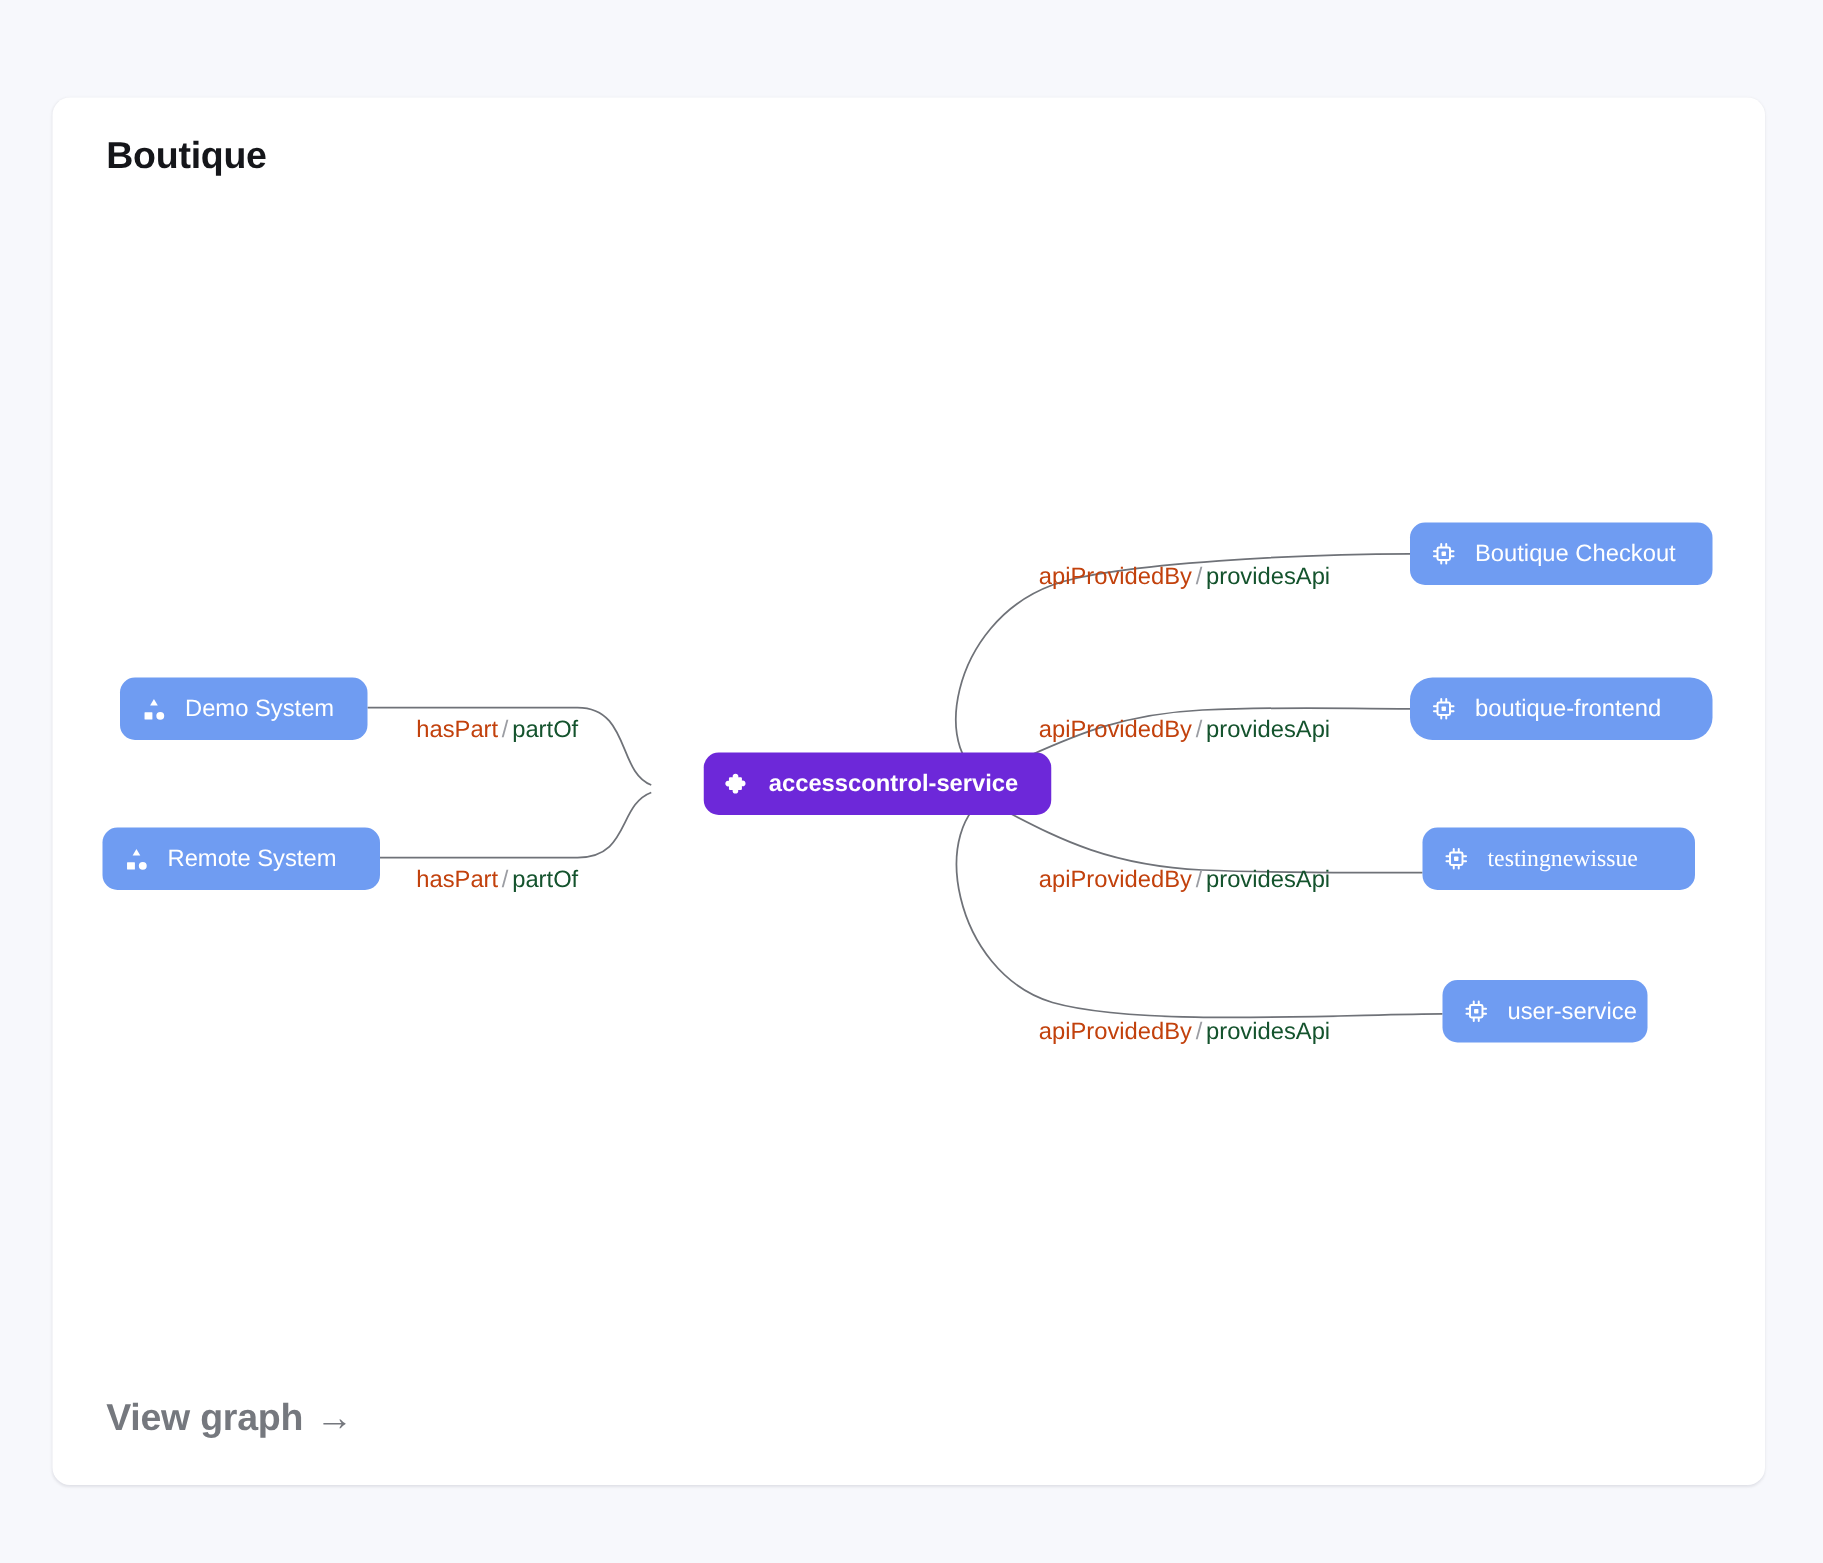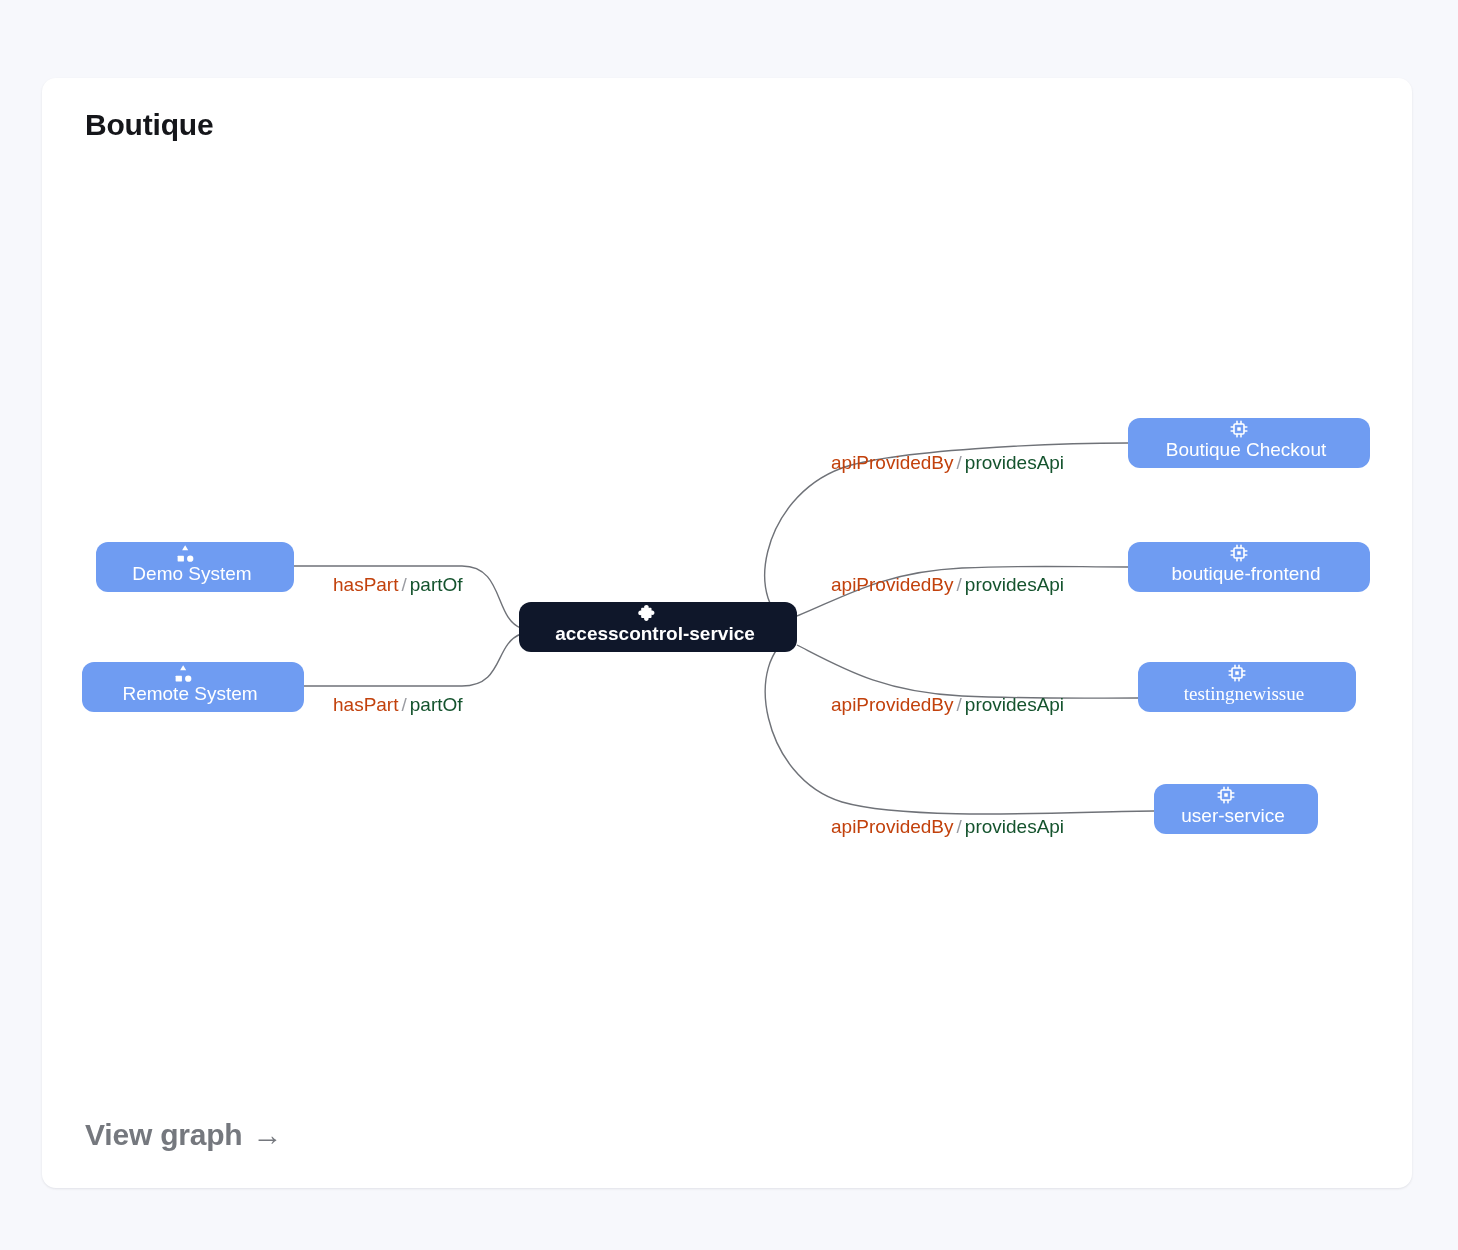--- a/index.html
+++ b/index.html
@@ -54,41 +54,41 @@
   .node {
     position: absolute;
     display: flex;
     align-items: center;
     border-radius: 12px;
     box-sizing: border-box;
     height: 50px;
     padding: 0 22px 0 16px;
     white-space: nowrap;
     cursor: pointer;
-    flex-direction: column;
   }
   .node .ico {
     display: inline-flex;
     align-items: center;
     justify-content: center;
     width: 22px;
     height: 22px;
     margin-right: 14px;
     flex: 0 0 auto;
   }
   .node .lbl {
     font-size: 19px;
     color: #ffffff;
     line-height: 1;
   }
   .node.system, .node.api {
     background: #6f9cf2;
   }
   .node.component {
-    background: #0f172a;
+    background: #6d28d9;
+    margin-left: 44px;
   }
   .node.component .lbl {
     font-weight: bold;
     font-size: 19px;
   }
   .edge-label {
     position: absolute;
     font-size: 19px;
     white-space: nowrap;
     transform: translate(0, -50%);
@@ -166,21 +166,21 @@
         <div class="node api" style="left: 1086px; top: 340px; width: 242px;">
           <span class="ico">
             <svg viewBox="0 0 24 24" width="20" height="20" fill="none" stroke="#ffffff" stroke-width="1.9" stroke-linecap="round" stroke-linejoin="round">
               <rect x="6" y="6" width="12" height="12" rx="1.4"></rect>
               <rect x="9.9" y="9.9" width="4.2" height="4.2" rx="0.6" fill="#ffffff" stroke="none"></rect>
               <path d="M9.6 2.6v3M14.4 2.6v3M9.6 18.4v3M14.4 18.4v3M2.6 9.6h3M2.6 14.4h3M18.4 9.6h3M18.4 14.4h3"></path>
             </svg>
           </span>
           <span class="lbl">Boutique Checkout</span>
         </div>
-        <div class="node api" style="left: 1086px; top: 464px; width: 242px;">
+        <div class="node api" style="left: 1086px; top: 464px; width: 242px; border-radius: 18px;">
           <span class="ico">
             <svg viewBox="0 0 24 24" width="20" height="20" fill="none" stroke="#ffffff" stroke-width="1.9" stroke-linecap="round" stroke-linejoin="round">
               <rect x="6" y="6" width="12" height="12" rx="1.4"></rect>
               <rect x="9.9" y="9.9" width="4.2" height="4.2" rx="0.6" fill="#ffffff" stroke="none"></rect>
               <path d="M9.6 2.6v3M14.4 2.6v3M9.6 18.4v3M14.4 18.4v3M2.6 9.6h3M2.6 14.4h3M18.4 9.6h3M18.4 14.4h3"></path>
             </svg>
           </span>
           <span class="lbl">boutique-frontend</span>
         </div>
         <div class="node api" style="left: 1096px; top: 584px; width: 218px; font-family: Liberation Serif, serif;">

